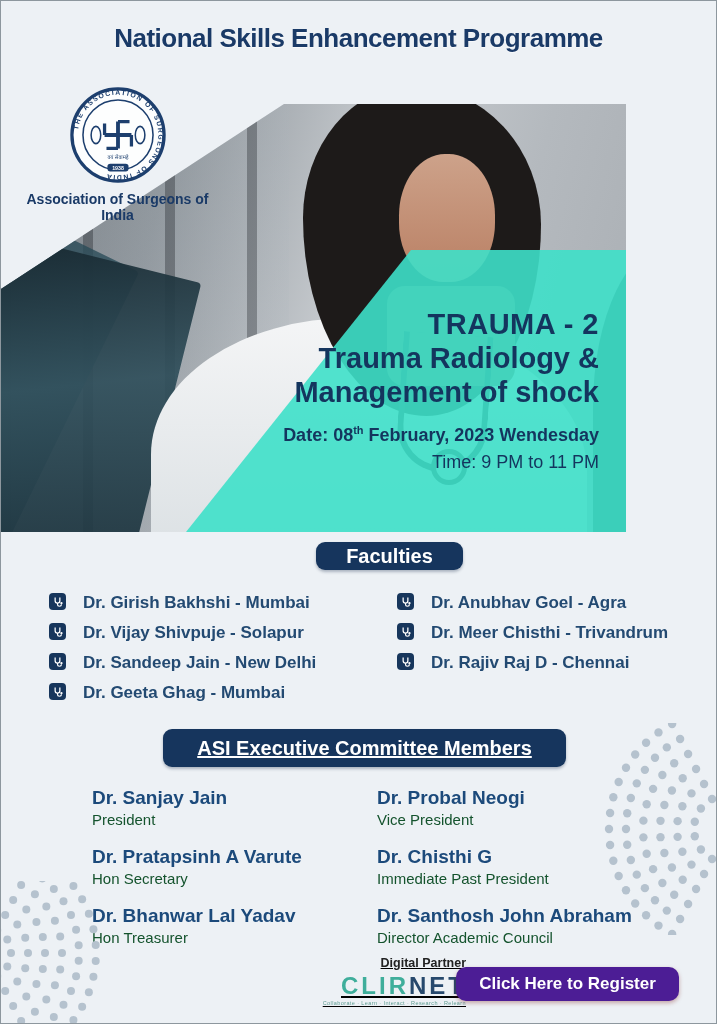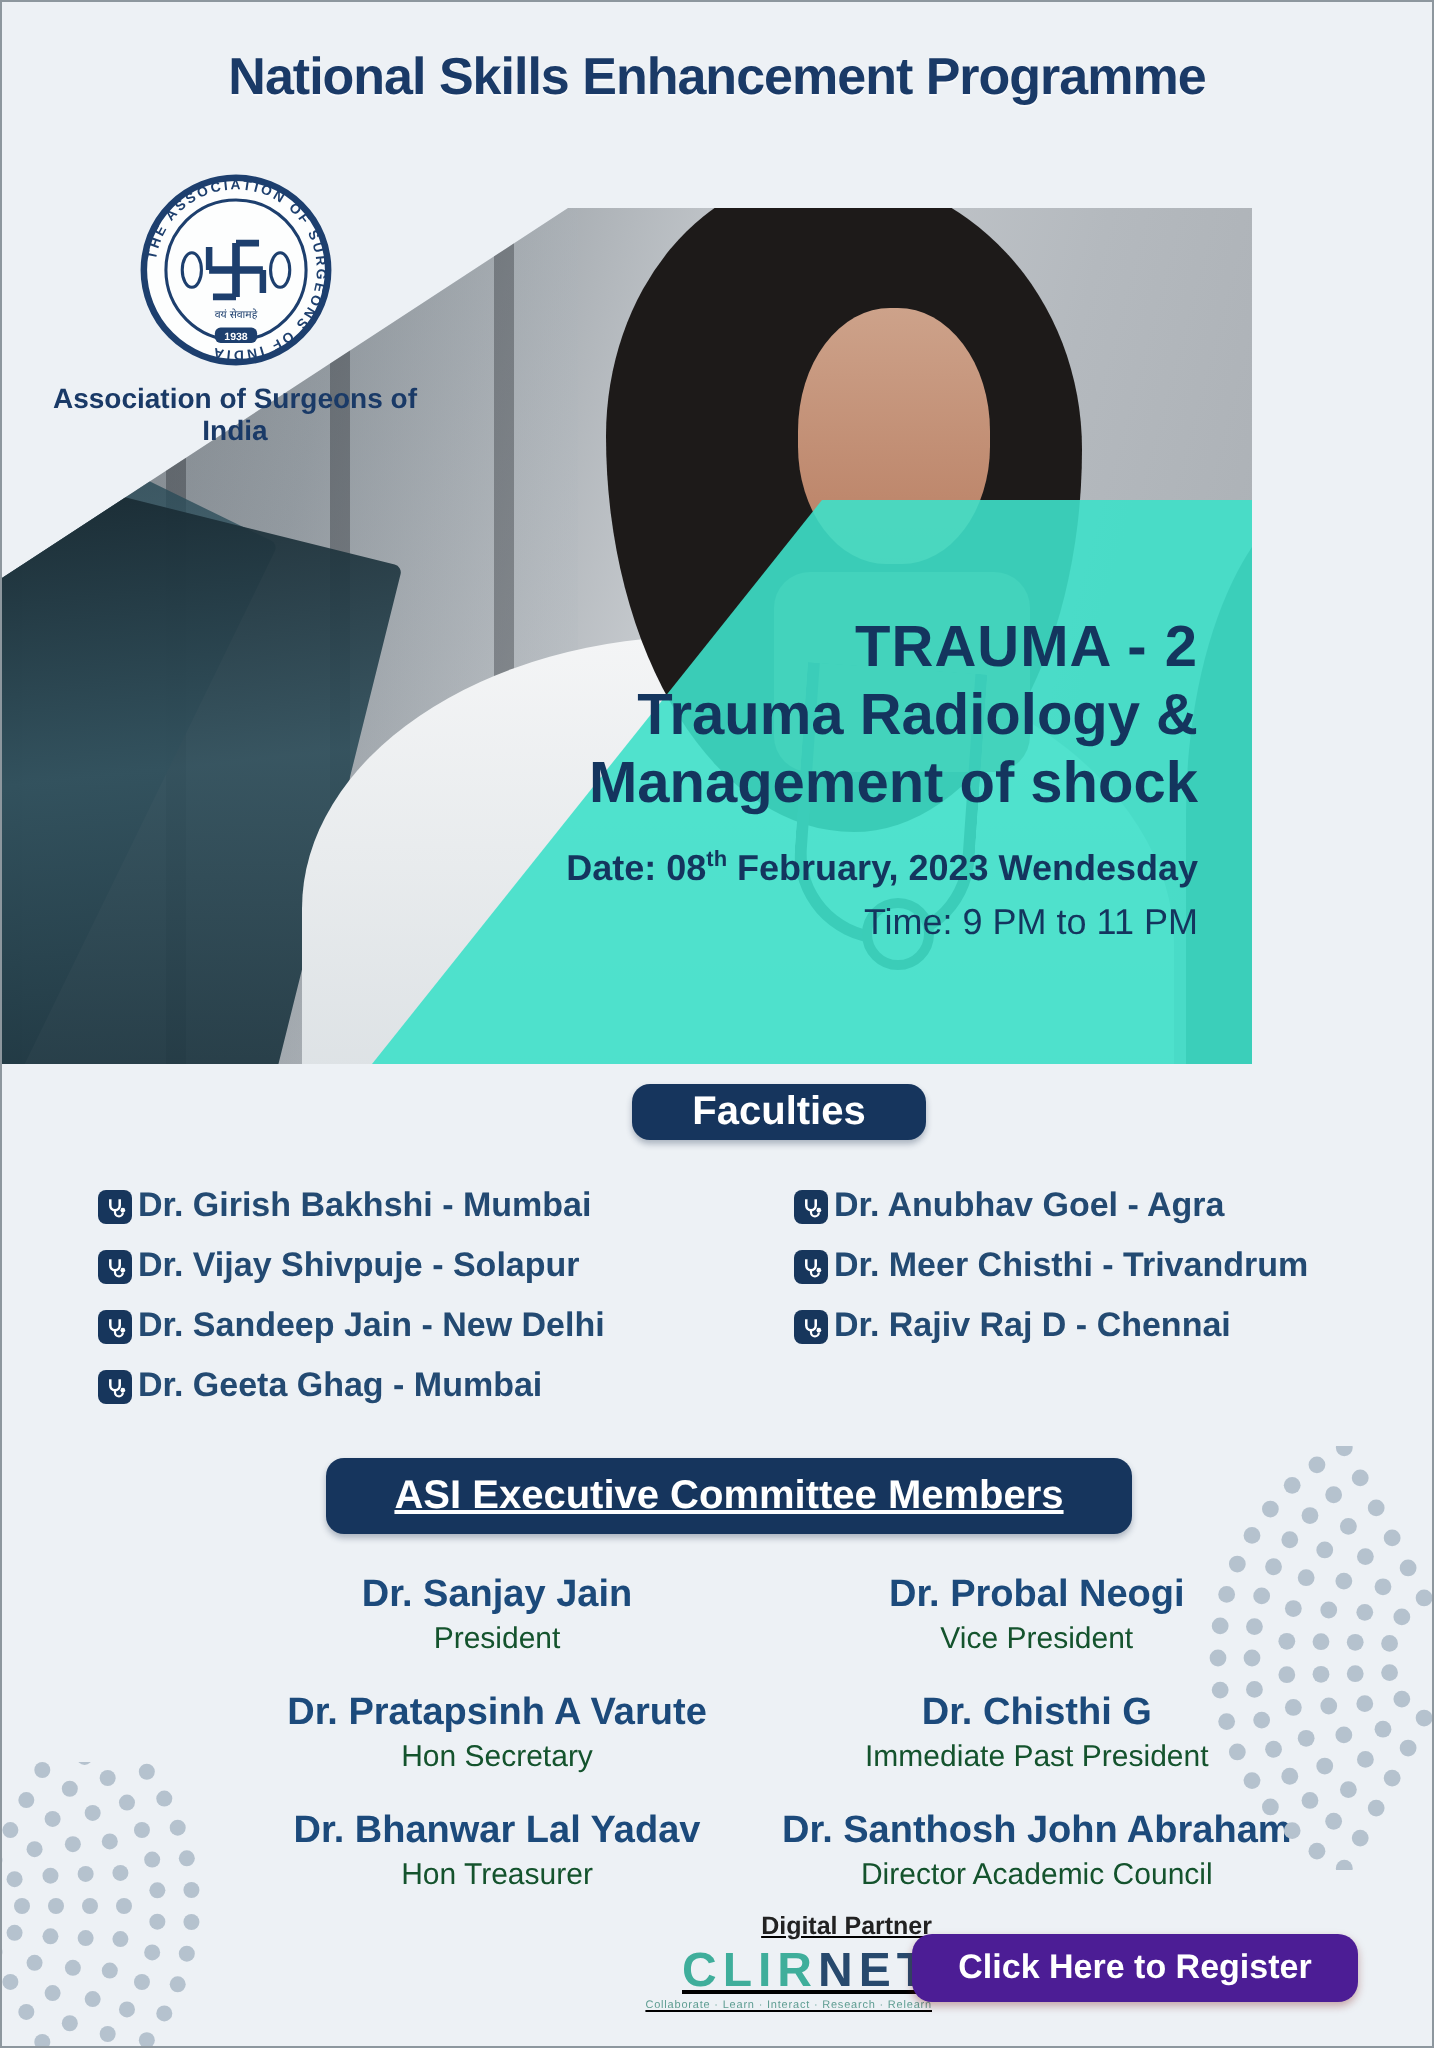--- a/index.html
+++ b/index.html
@@ -52,24 +52,24 @@
     position:absolute;background:#16355d;color:#fff;font-weight:700;
     border-radius:9px;text-align:center;box-shadow:0 2px 3px rgba(20,40,70,.3);
     display:flex;align-items:center;justify-content:center;
   }
   .badge.faculties{left:288px;top:541px;width:147px;height:28px;font-size:20px;margin-left:27px;}
   .badge.committee{left:162px;top:728px;width:403px;height:38px;font-size:20px;text-decoration:underline;}
   
   .faculty-grid{position:absolute;left:48px;top:592px;width:640px;display:flex;}
   .faculty-col{display:flex;flex-direction:column;row-gap:10px;}
   .faculty-col.left{width:348px;}
-  .faculty-item{display:flex;align-items:center;column-gap:3px;font-size:17px;font-weight:700;color:#234a72;}
+  .faculty-item{display:flex;align-items:flex-start;column-gap:17px;font-size:17px;font-weight:700;color:#234a72;}
   .fac-icon{width:17px;height:17px;background:#17365c;border-radius:4px;flex:0 0 auto;display:flex;align-items:center;justify-content:center;}
   
-  .committee-cols{position:absolute;left:105px;top:786px;width:540px;display:flex;text-align:center;}
+  .committee-cols{position:absolute;left:91px;top:786px;width:540px;display:flex;}
   .committee-col{display:flex;flex-direction:column;row-gap:17px;}
   .committee-col.left{width:285px;}
   .member-name{font-size:19px;font-weight:700;color:#1c4a7b;line-height:22px;}
   .member-role{font-size:15px;color:#14532d;line-height:18px;margin-top:2px;}
   
   .partner-block{position:absolute;left:255px;top:955px;width:210px;text-align:right;text-decoration:underline;}
   .partner-label{font-size:12.5px;font-weight:600;color:#222;}
   .partner-logo{margin-top:3px;font-size:24px;font-weight:700;letter-spacing:3px;line-height:26px;}
   .partner-logo .teal{color:#3fae9b;}
   .partner-logo .navy{color:#27496d;}

